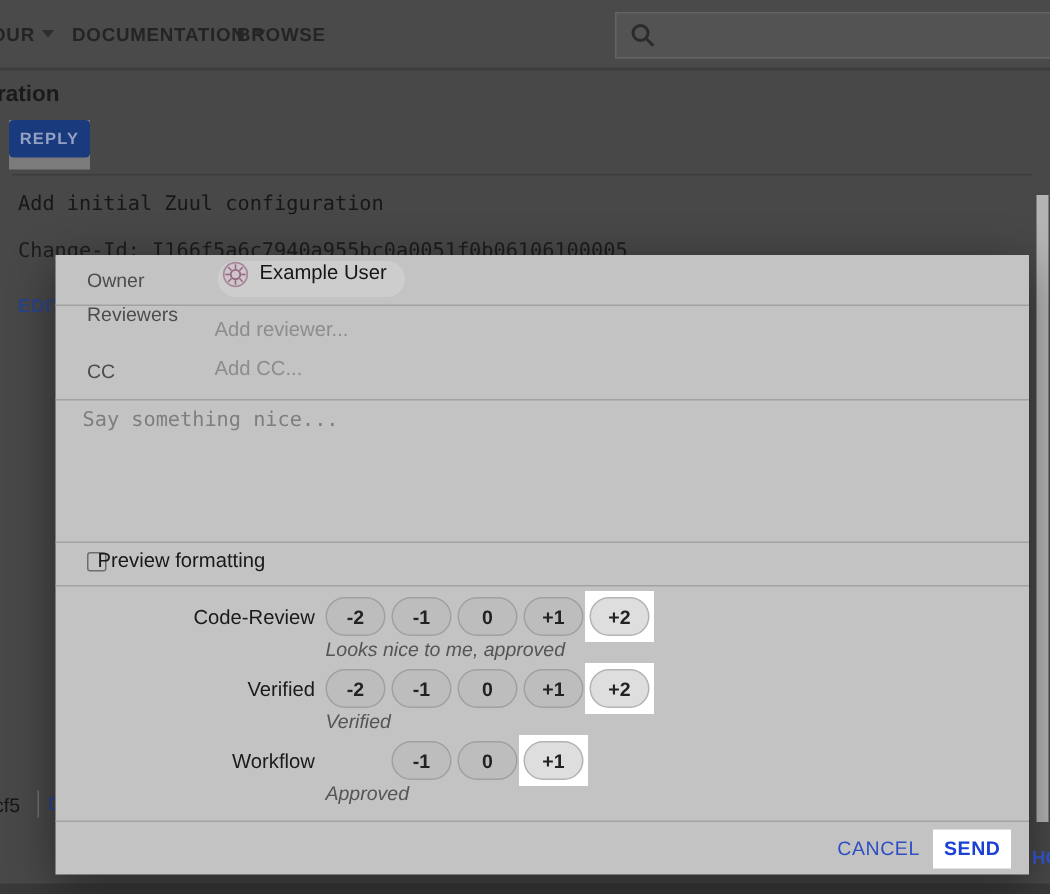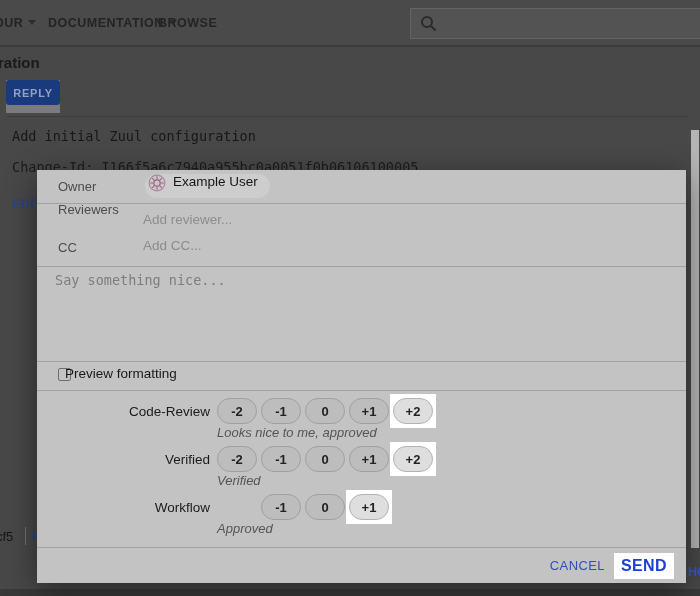--- a/index.html
+++ b/index.html
@@ -71,21 +71,21 @@
             display:flex; align-items:center; justify-content:center; flex:0 0 auto; }
   .pill-hl { background:#dedede; border-color:#b3b3b3; }
   .vote-desc { position:absolute; left:180px; font-size:13px; font-style:italic; color:#555555; }
 
   .dlg-footer { position:absolute; left:0; top:377px; width:649px; height:36px;
                 border-top:1px solid #a2a2a2; display:flex; align-items:center;
                 justify-content:flex-end; gap:9px; padding-right:12px; }
   .cancel-btn { background:none; border:none; font-size:13px; font-weight:normal; letter-spacing:.4px;
                 color:#2e4fc2; cursor:pointer; font-family:"Liberation Sans",sans-serif; }
   .send-box { background:#ffffff; height:26px; display:flex; align-items:center; padding:0 7px; }
-  .send-btn { background:none; border:none; font-size:16px; font-weight:bold; letter-spacing:.4px;
+  .send-btn { background:none; border:none; font-size:13px; font-weight:bold; letter-spacing:.4px;
               color:#1b41d4; cursor:pointer; font-family:"Liberation Sans",sans-serif; }
 </style>
 </head>
 <body>
 
 <div id="screen">
 
   <div class="topnav">
     <span class="nav-item" style="left:-6px"><span>OUR</span><span class="caret"></span></span>
     <span class="nav-item" style="left:48px"><span>DOCUMENTATION</span><span class="caret"></span></span>

